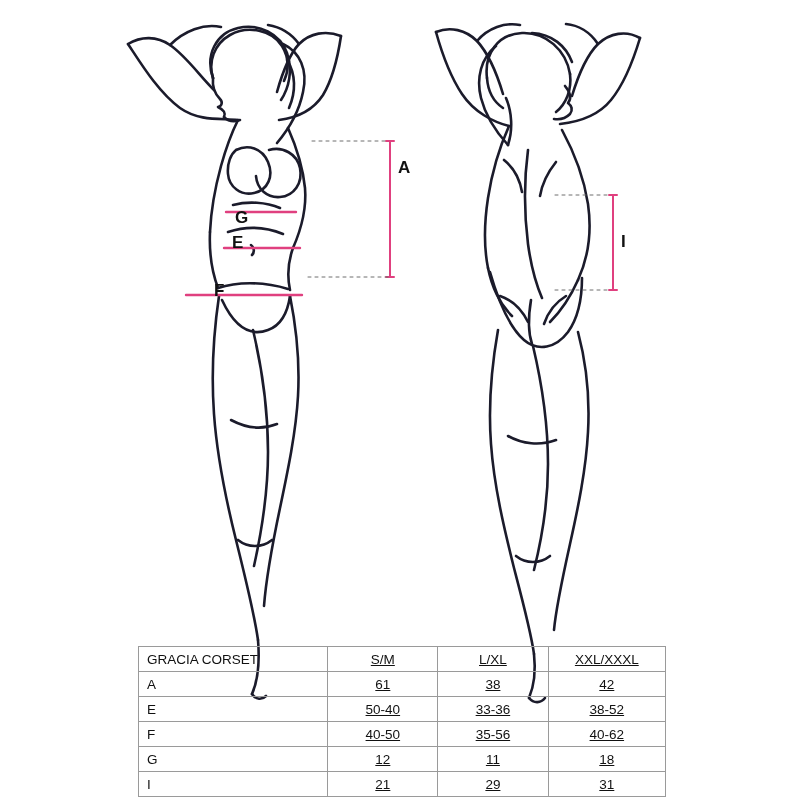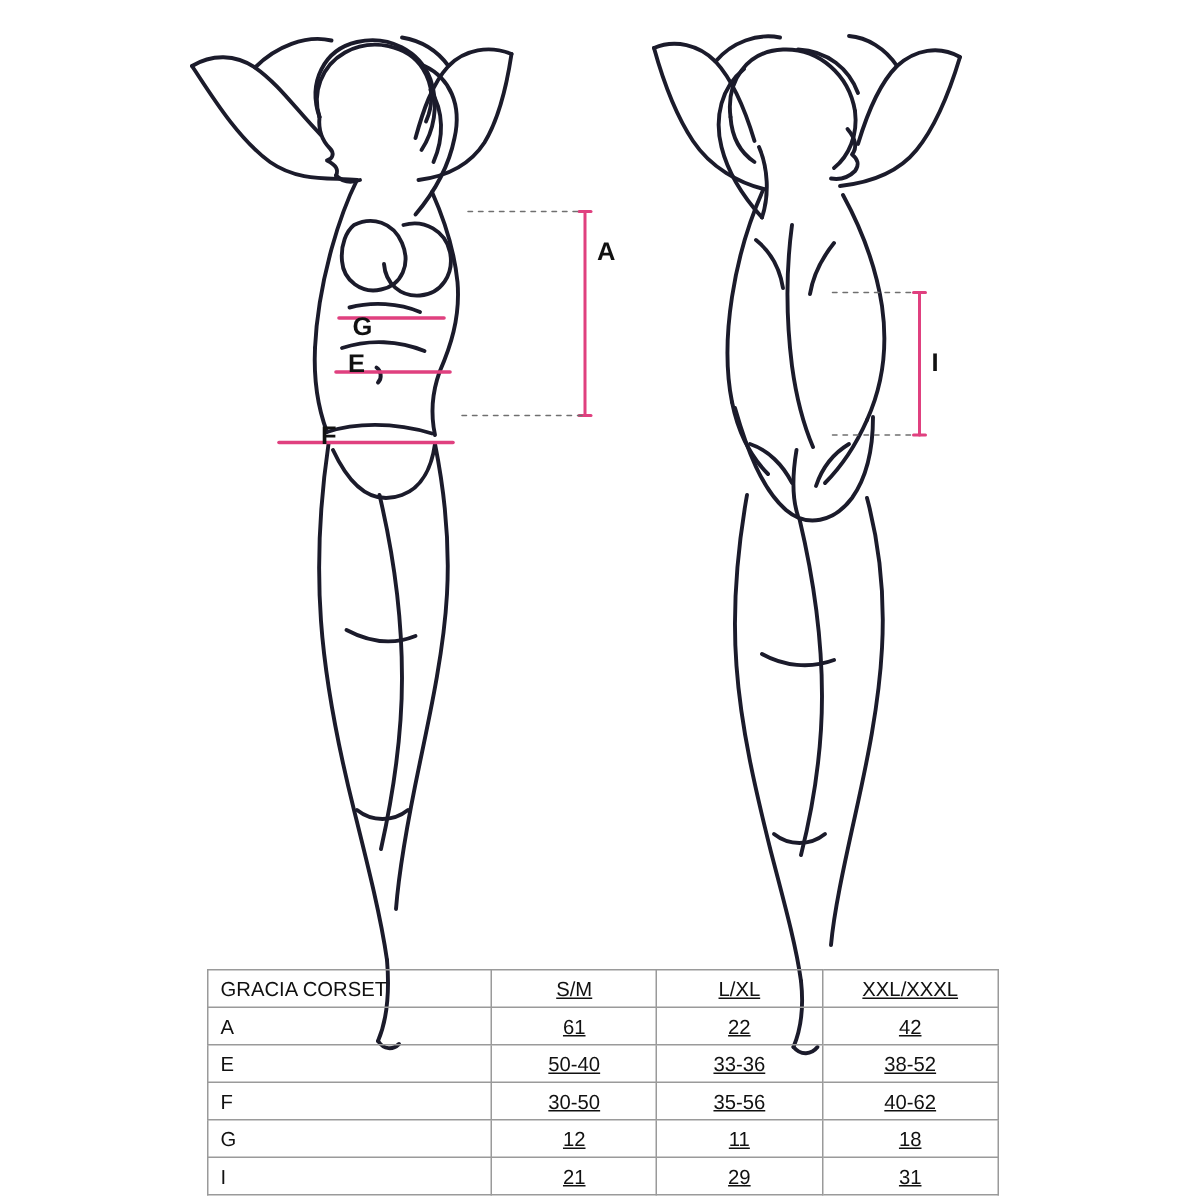--- a/index.html
+++ b/index.html
@@ -206,32 +206,32 @@
     <tbody>
       <tr class="hdr">
         <td class="lbl">GRACIA CORSET</td>
         <td class="val">S/M</td>
         <td class="val">L/XL</td>
         <td class="val">XXL/XXXL</td>
       </tr>
       <tr>
         <td class="lbl">A</td>
         <td class="val">61</td>
-        <td class="val">22</td>
+        <td class="val">38</td>
         <td class="val">42</td>
       </tr>
       <tr>
         <td class="lbl">E</td>
         <td class="val">50-40</td>
         <td class="val">33-36</td>
         <td class="val">38-52</td>
       </tr>
       <tr>
         <td class="lbl">F</td>
-        <td class="val">30-50</td>
+        <td class="val">40-50</td>
         <td class="val">35-56</td>
         <td class="val">40-62</td>
       </tr>
       <tr>
         <td class="lbl">G</td>
         <td class="val">12</td>
         <td class="val">11</td>
         <td class="val">18</td>
       </tr>
       <tr>

